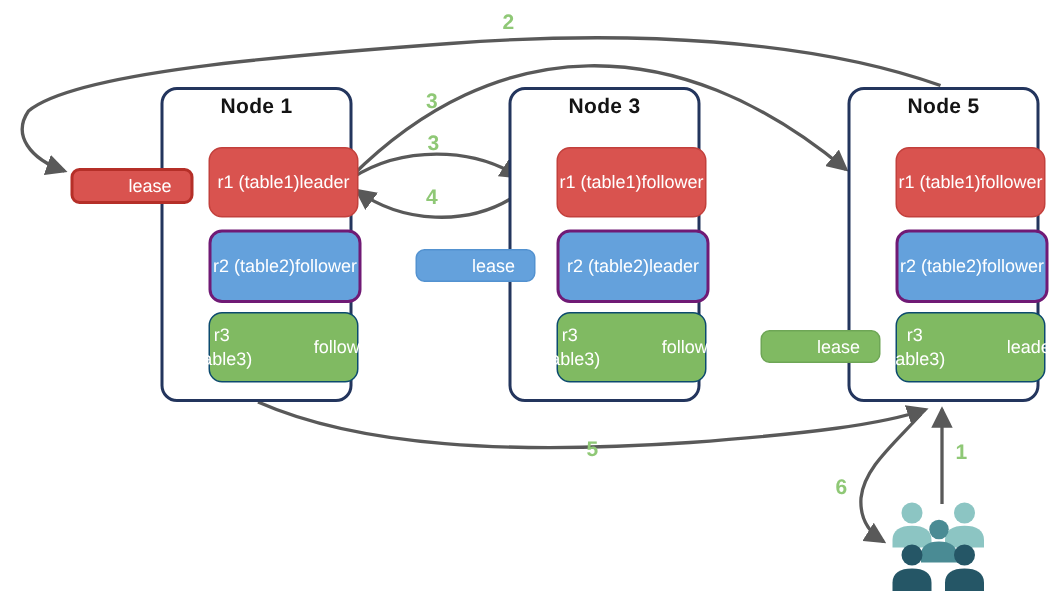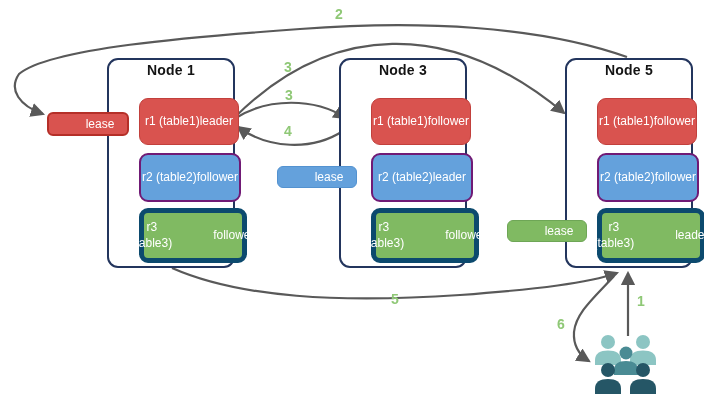--- a/index.html
+++ b/index.html
@@ -20,21 +20,21 @@
   .replica{
     position:absolute;left:12px;width:98px;height:45px;border-radius:9px;
     color:#ffffff;font-size:12px;line-height:1.3;text-align:center;
     display:flex;flex-direction:row;align-items:center;justify-content:center;margin-left:18px;
   }
   .replica.r1{top:38px}
   .replica.r2{top:93px}
   .replica.r3{top:148px}
   .replica.red{background:#d9534f;border:1px solid #c2403c;}
   .replica.blue{background:#64a1dc;border:2px solid #701a75;}
-  .replica.green{background:#80ba62;border:5px solid #0c4a6e;gap:41px;}
+  .replica.green{background:#80ba62;border:1px solid #0c4a6e;gap:41px;}
 
   .lease{
     position:absolute;width:54px;height:20px;border-radius:6px;color:#ffffff;
     font-size:12px;display:flex;align-items:center;justify-content:center;padding-left:24px;
   }
   .lease.red{left:47px;top:112px;background:#d9534f;border:2px solid #b52f28;}
   .lease.blue{left:277px;top:166px;background:#64a1dc;border:1px solid #5392d0;}
   .lease.green{left:507px;top:220px;background:#80ba62;border:1px solid #6ea656;}
 
   .step{

